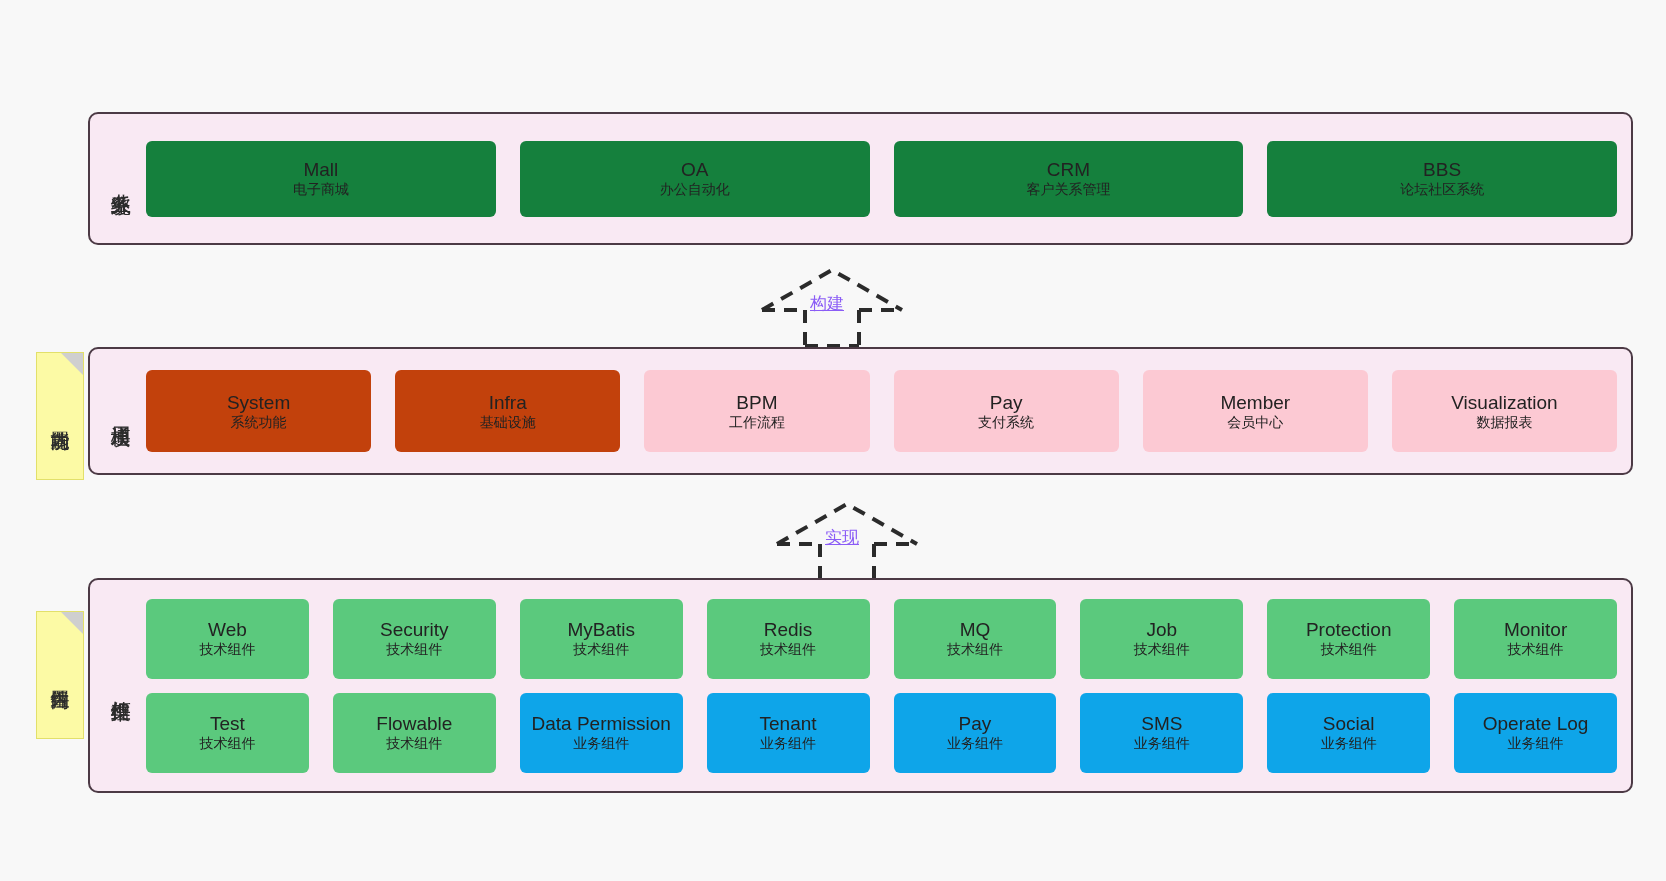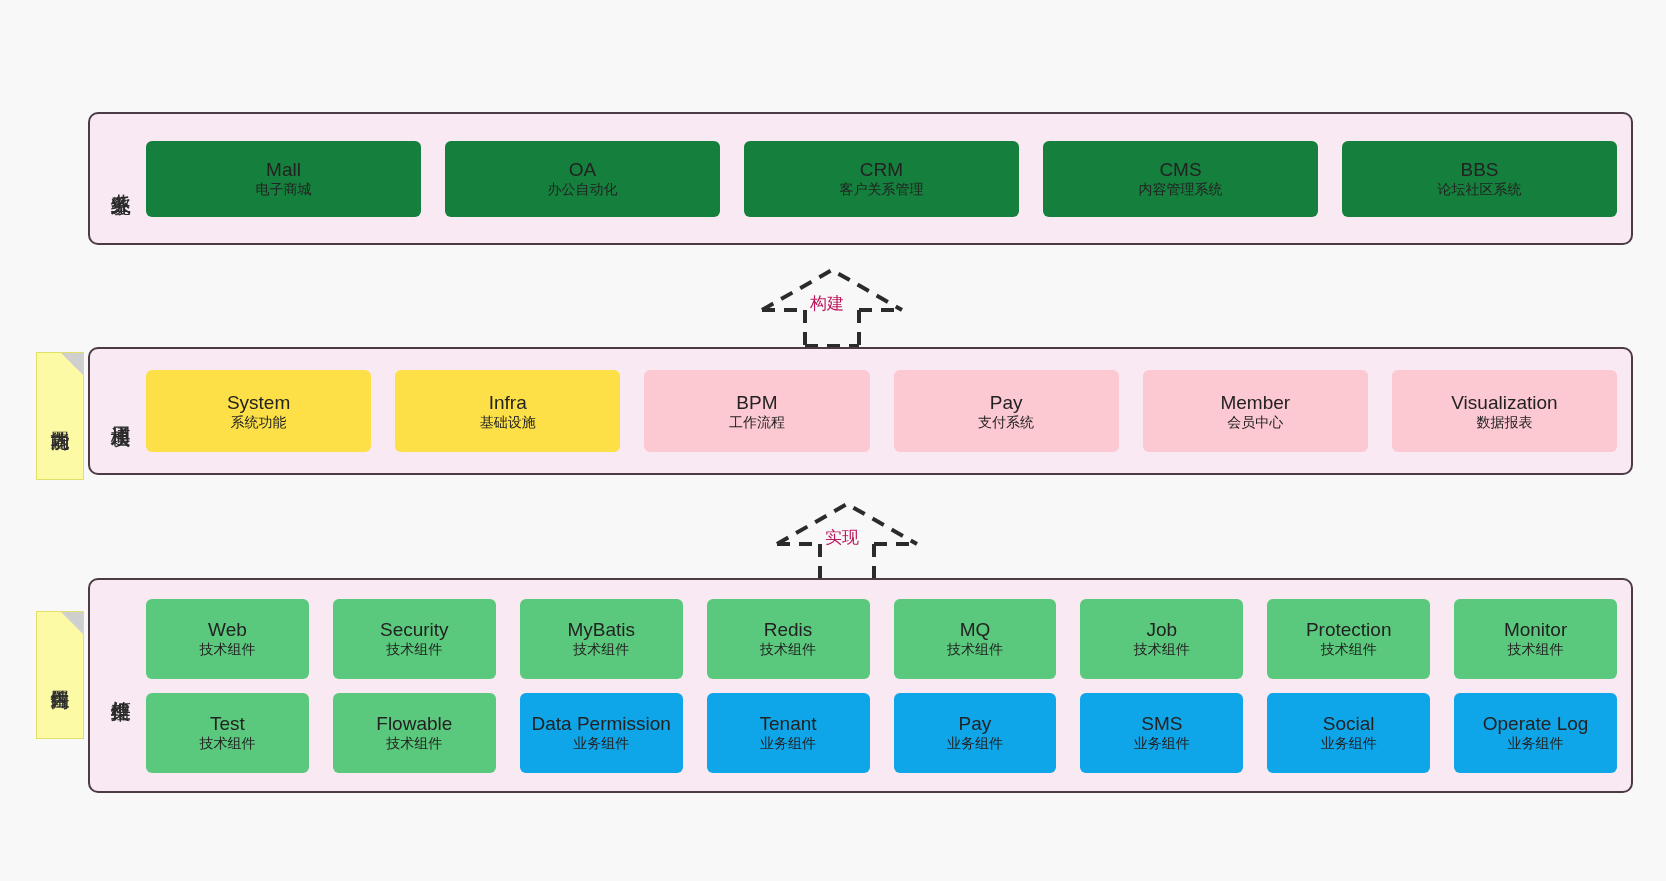--- a/index.html
+++ b/index.html
@@ -83,21 +83,21 @@
   }
   .card .cn {
     font-size: 14px;
     color: #222222;
   }
 
   
   #layer-business .card { height: 76px; background: #15803d; }
   
   #layer-common .card { height: 82px; }
-  .c-red    { background: #fde047; }
+  .c-red    { background: #c2410c; }
   .c-pink   { background: #fcc9d3; justify-content: center; }
   
   #layer-framework .card { height: 80px; }
   .c-green  { background: #5bc97d; }
   .c-lgreen { background: #0ea5e9; }
 
   
   .note {
     position: absolute;
     box-sizing: border-box;
@@ -124,23 +124,24 @@
     border-top: 22px solid #cfcfcf;
   }
 
   
   .arrow {
     position: absolute;
   }
   .arrow .lbl {
     position: absolute;
     font-size: 17px;
-    color: #be185d;
+    color: #8b5cf6;
     white-space: nowrap;
     background: transparent;
+    text-decoration: underline;
   }
 </style>
 </head>
 <body>
 
 <div class="canvas">
 
   <div class="layer" id="layer-business" style="left:88px; top:112px; width:1545px; height:133px;">
     <div class="layer-title">业务系统</div>
     <div class="layer-body">
@@ -149,24 +150,20 @@
           <span class="en">Mall</span>
           <span class="cn">电子商城</span>
         </div>
         <div class="card">
           <span class="en">OA</span>
           <span class="cn">办公自动化</span>
         </div>
         <div class="card">
           <span class="en">CRM</span>
           <span class="cn">客户关系管理</span>
-        </div>
-        <div class="card">
-          <span class="en">CMS</span>
-          <span class="cn">内容管理系统</span>
         </div>
         <div class="card">
           <span class="en">BBS</span>
           <span class="cn">论坛社区系统</span>
         </div>
       </div>
     </div>
   </div>
 
   <div class="arrow" style="left:745px; top:258px; width:175px; height:90px;">

